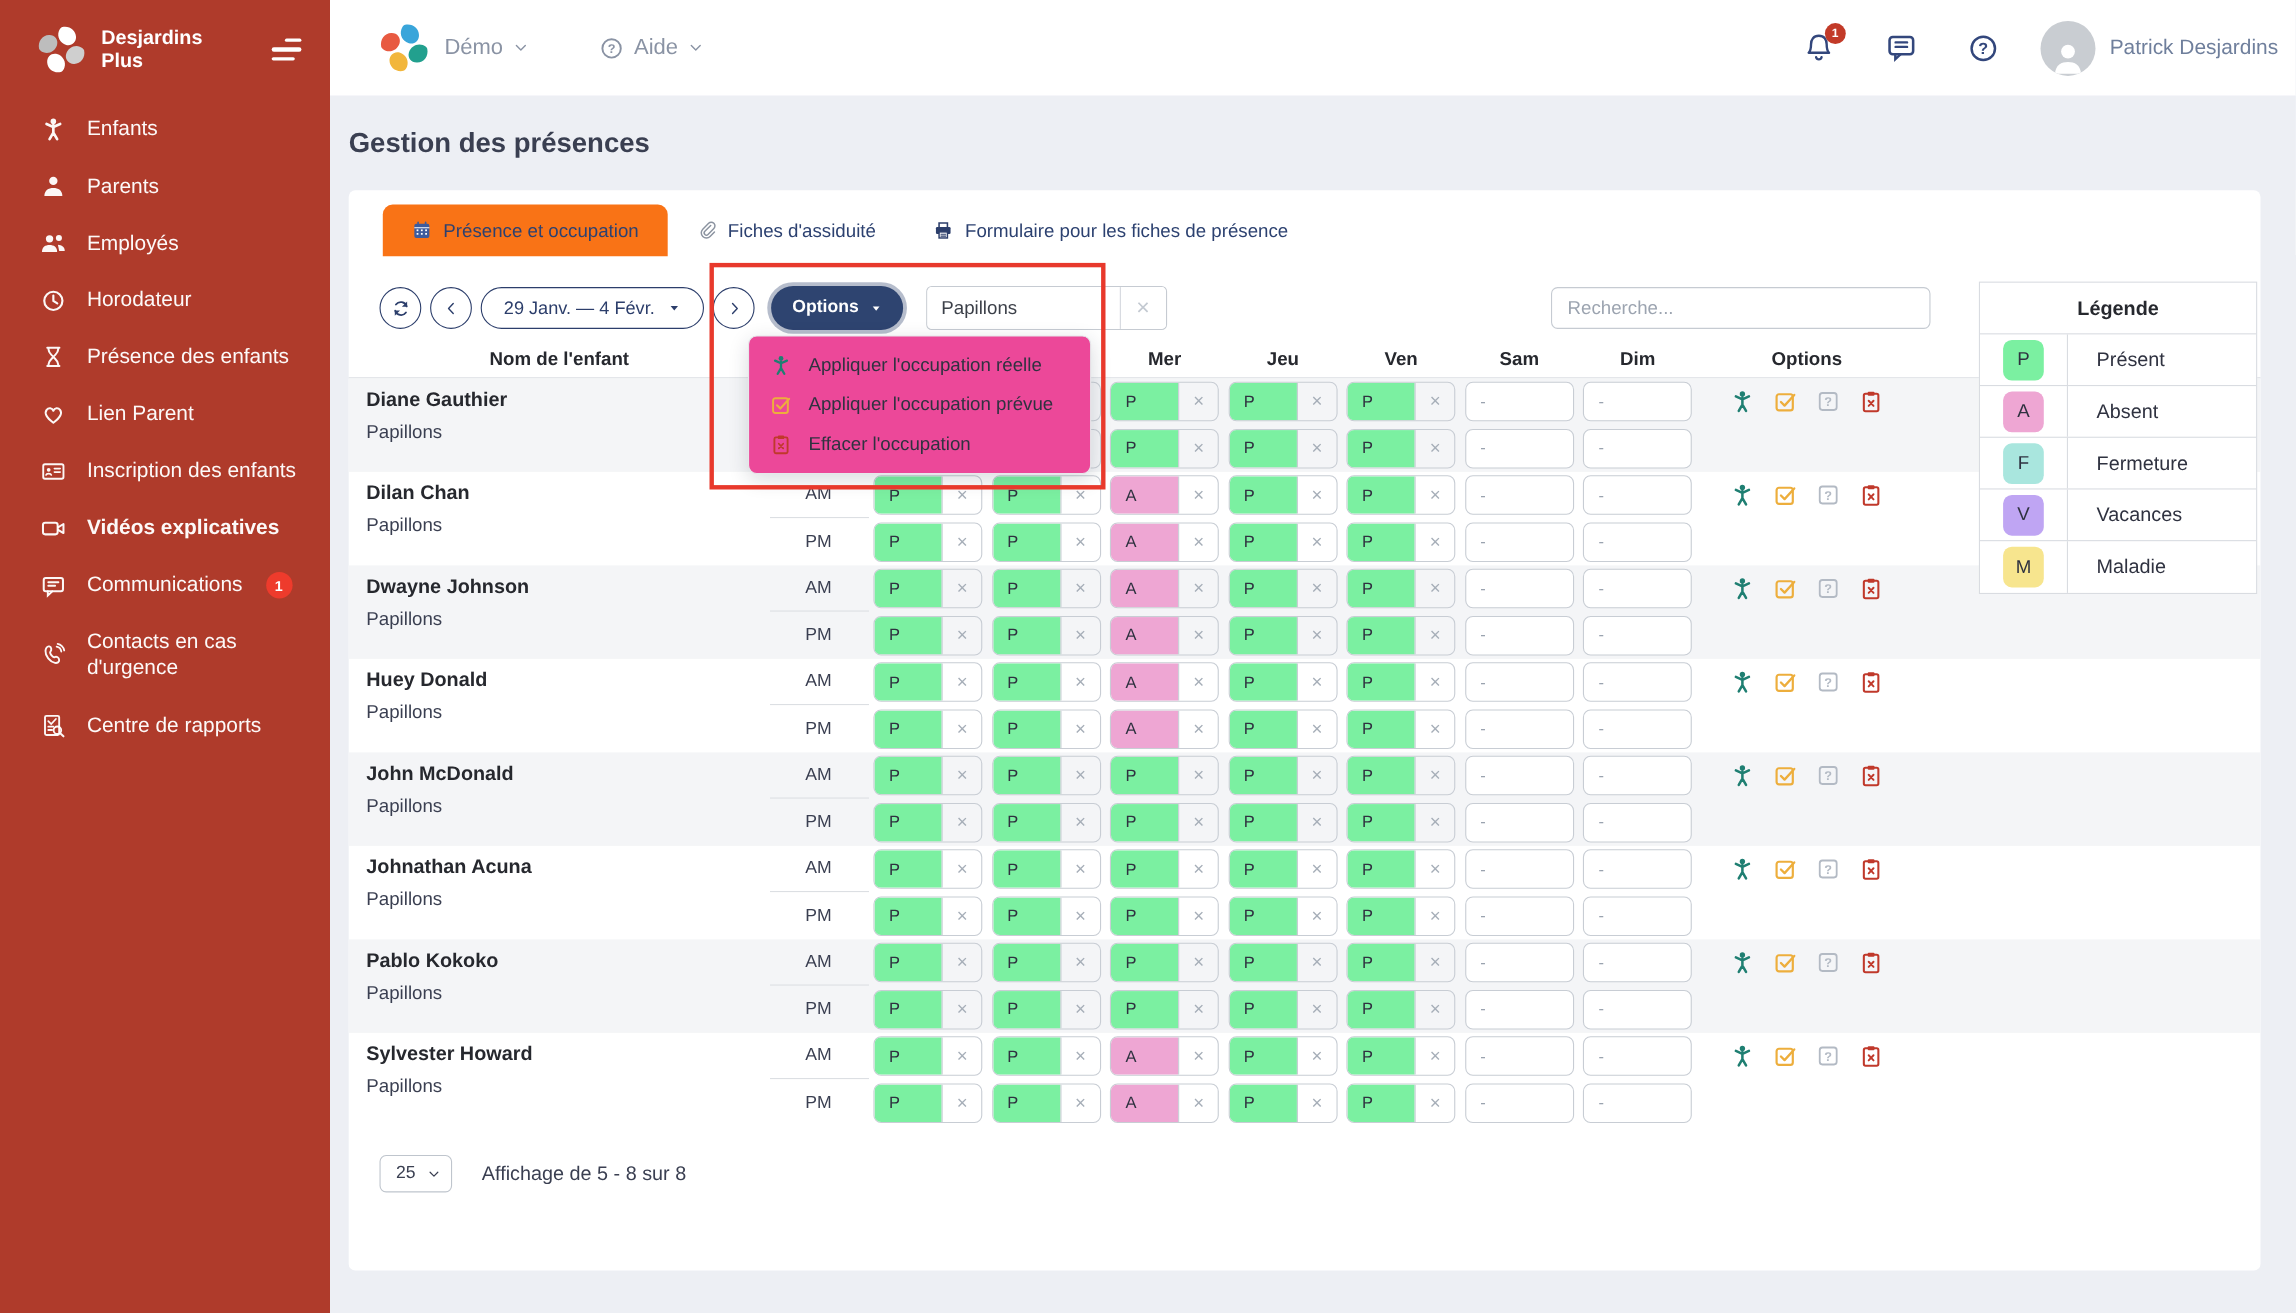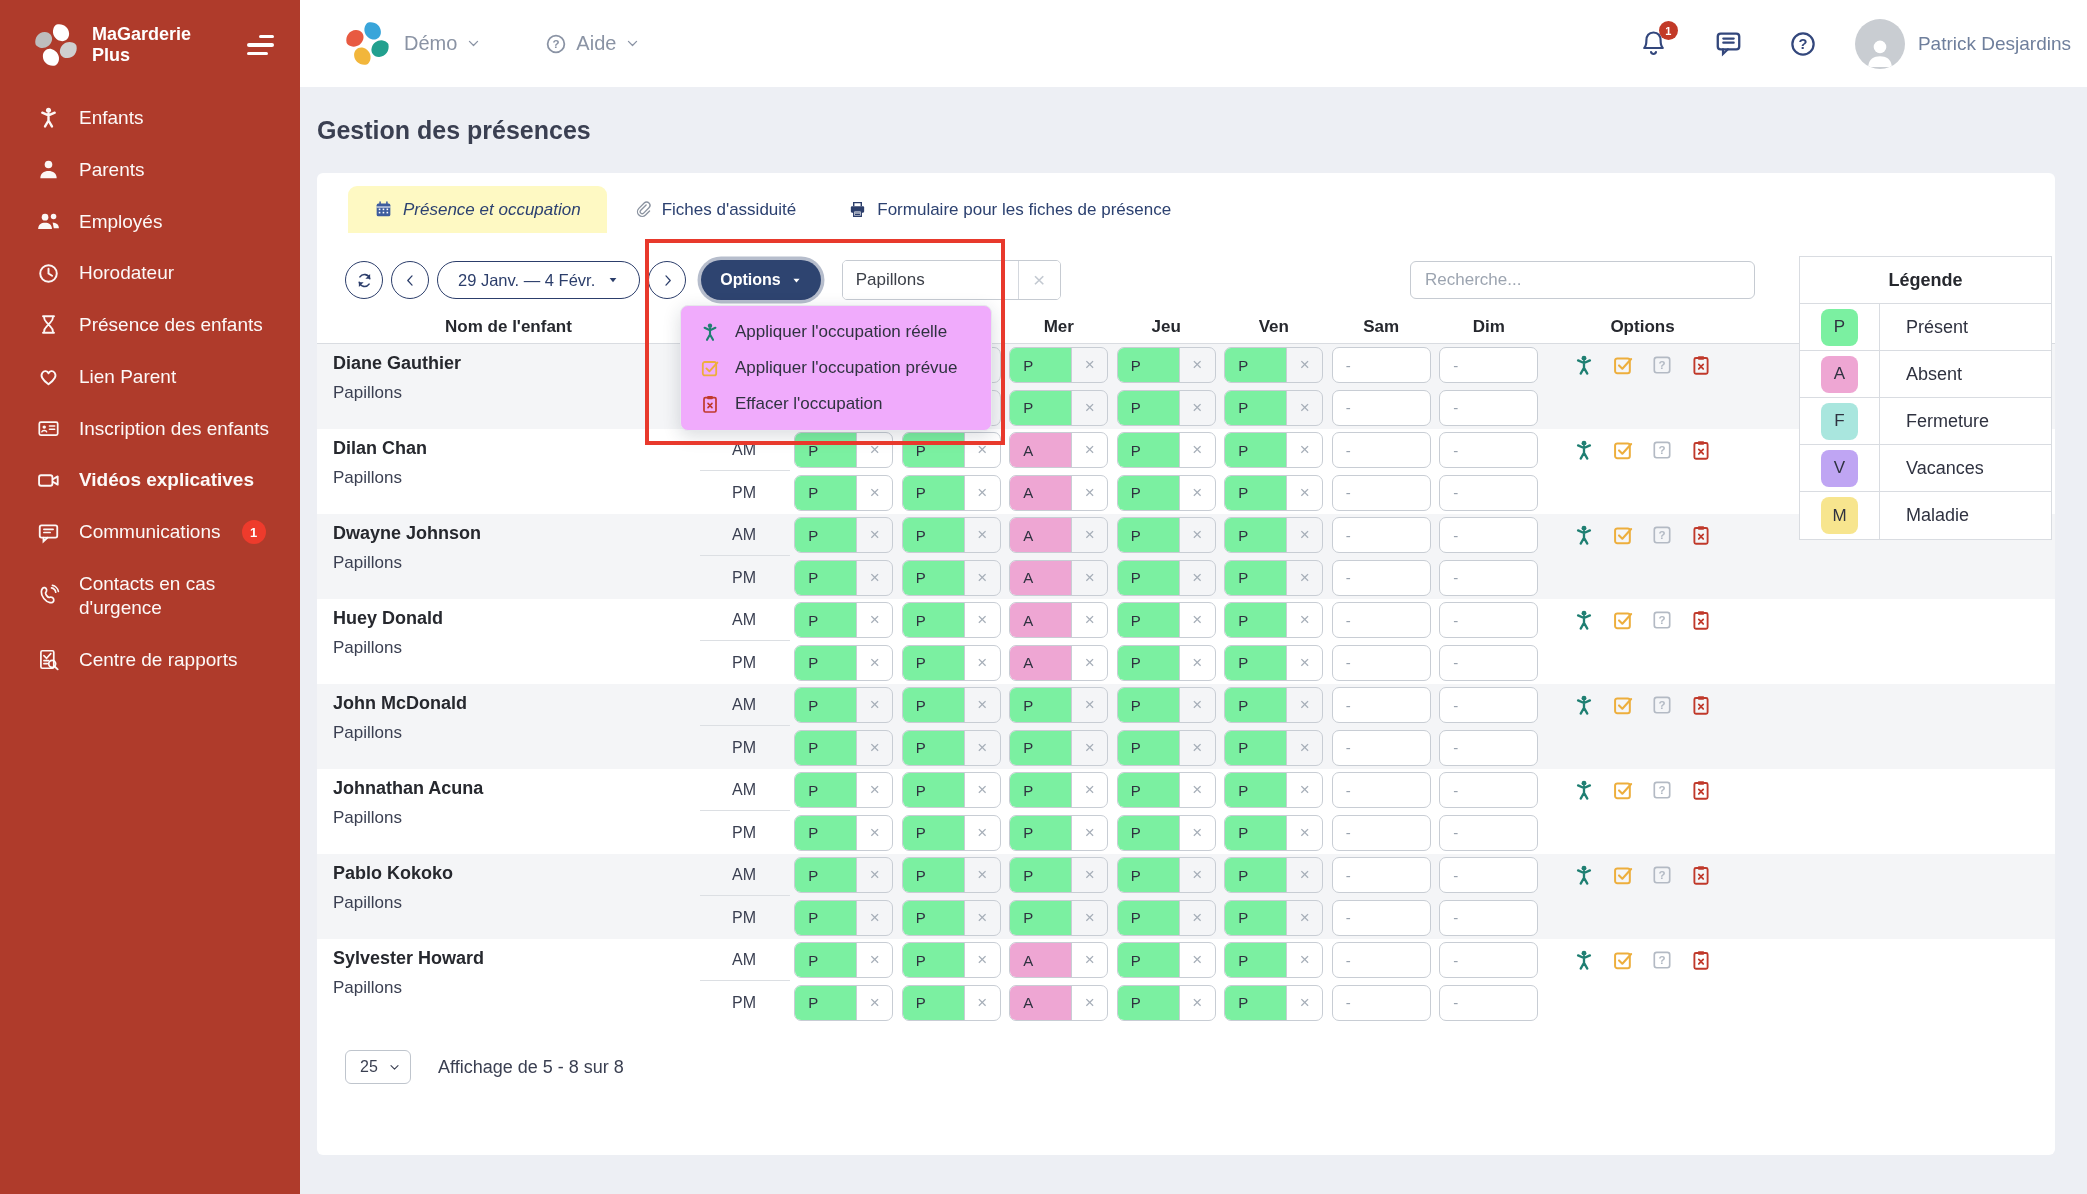--- a/index.html
+++ b/index.html
@@ -44,21 +44,21 @@
   .title-strip { position:absolute; left:300px; top:87px; width:1787px; height:86px; background:#EDEFF4;
     display:flex; align-items:center; padding-left:17px; }
   .page-title { font-size:25px; font-weight:700; color:#3A3F51; }
 
   
   .card { position:absolute; left:317px; top:173px; width:1738px; height:982px; background:#fff; border-radius:6px; z-index:1; }
 
   .tabs { display:flex; padding:13px 0 0 31px; }
   .tab { height:47px; display:flex; align-items:center; gap:10px; padding:0 26px; font-size:17px;
     color:#2C4170; border-radius:9px 9px 0 0; cursor:pointer; white-space:nowrap; }
-  .tab.active { background:#fef9c3;font-style:italic; }
+  .tab.active { background:#f97316; }
 
   .toolbar { margin-top:27px; padding:0 28px; display:flex; align-items:center; height:40px; position:relative; }
   .circle-btn { width:38px; height:38px; border-radius:50%; border:1.5px solid #2C3E6B; background:#fff;
     color:#2C3E6B; display:flex; align-items:center; justify-content:center; cursor:pointer; margin-right:8px; }
   .date-pill { height:38px; border:1.5px solid #2C3E6B; border-radius:19px; background:#fff; display:flex;
     align-items:center; gap:12px; padding:0 20px; color:#2C3E6B; font-size:16.5px; font-weight:500; margin-right:8px; cursor:pointer; }
   .date-pill .icon, .options-btn .icon { color:currentColor; }
   .options-btn { height:40px; border-radius:20px; background:#2E4470; color:#fff; font-weight:700; font-size:16px;
     display:flex; align-items:center; gap:10px; padding:0 19px; border:none; cursor:pointer; margin-left:7px;
     box-shadow:0 0 0 3.5px rgba(122,135,163,.55); font-family:inherit; }
@@ -106,21 +106,21 @@
   .opts .icon { cursor:pointer; }
 
   .pager { margin-top:26px; padding-left:28px; display:flex; align-items:center; gap:27px; }
   .page-size { width:66px; height:34px; border:1px solid #BFC5CD; border-radius:6px; background:#fff;
     display:flex; align-items:center; justify-content:space-between; padding:0 9px 0 14px; font-size:16px;
     color:#3A3F51; cursor:pointer; }
   .page-size .icon { color:#3A3F51; }
   .pager-summary { font-size:18px; color:#3A3F51; }
 
   
-  .options-menu { position:absolute; left:680px; top:305px; width:312px; background:#f0abfc; border:1px solid #E6E8EB;
+  .options-menu { position:absolute; left:680px; top:305px; width:312px; background:#ec4899; border:1px solid #E6E8EB;
     border-radius:8px; box-shadow:0 5px 18px rgba(25,35,55,.16); padding:8px 0; z-index:40; }
   .menu-item { height:36px; display:flex; align-items:center; gap:15px; padding:0 19px; font-size:17px;
     color:#2F3240; cursor:pointer; }
 
   
   .annotation-rect { position:absolute; left:645px; top:239px; width:360px; height:206px;
     border:4px solid #E8392C; z-index:50; pointer-events:none; }
 </style>
 </head>
 <body>
@@ -129,21 +129,21 @@
   <div class="side-logo">
     <span class="icon" style="width:46px;height:46px;" id="side-logo-icon">
         <svg viewBox="0 0 20 20">
           <path d="M10.3 1.1c2.9-.6 5.3 1.3 5.4 3.9.1 2.3-1.9 3.8-3.9 3.2-2.4-.7-3.7-3.2-2.9-5.4.3-.8.8-1.5 1.4-1.7Z" fill="#FFFFFF" transform="rotate(0 10 10)"></path>
           <path d="M10.3 1.1c2.9-.6 5.3 1.3 5.4 3.9.1 2.3-1.9 3.8-3.9 3.2-2.4-.7-3.7-3.2-2.9-5.4.3-.8.8-1.5 1.4-1.7Z" fill="#CFCFCF" transform="rotate(90 10 10)"></path>
           <path d="M10.3 1.1c2.9-.6 5.3 1.3 5.4 3.9.1 2.3-1.9 3.8-3.9 3.2-2.4-.7-3.7-3.2-2.9-5.4.3-.8.8-1.5 1.4-1.7Z" fill="#FFFFFF" transform="rotate(180 10 10)"></path>
           <path d="M10.3 1.1c2.9-.6 5.3 1.3 5.4 3.9.1 2.3-1.9 3.8-3.9 3.2-2.4-.7-3.7-3.2-2.9-5.4.3-.8.8-1.5 1.4-1.7Z" fill="#BDBDBD" transform="rotate(270 10 10)"></path>
         </svg>
       </span>
     <div class="brand">
-      <div>MaGarderie</div>
+      <div>Desjardins</div>
       <div>Plus</div>
     </div>
     <span class="burger">
         <i></i>
         <i></i>
         <i></i>
       </span>
   </div>
   <nav class="nav" id="sidebar-nav">
       <div class="nav-item">

